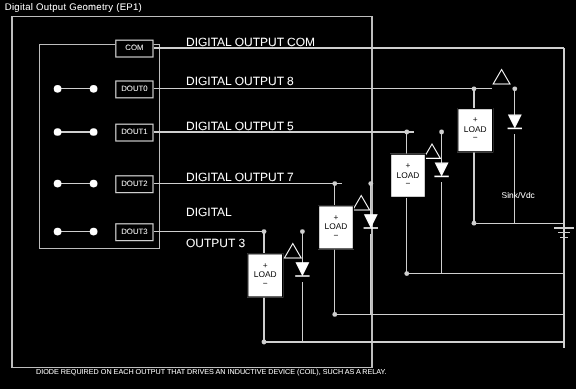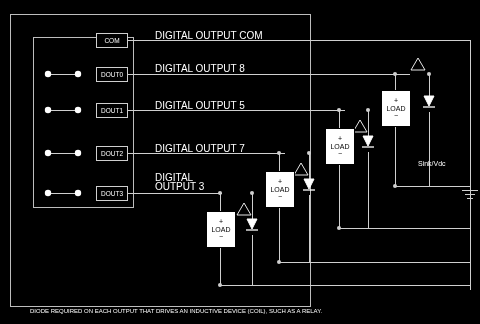--- a/index.html
+++ b/index.html
@@ -122,27 +122,28 @@
   </g>
 
   <g stroke="#ffffff" fill="none" stroke-width="0.9">
     <polygon points="418,58 425,70 411,70"></polygon>
     <polygon points="360,120 367,132 353,132"></polygon>
     <polygon points="301,163 308,175 294,175"></polygon>
     <polygon points="244,203 251,215 237,215"></polygon>
   </g>
 </svg>
 
+<div class="lbl title" style="left:4px;top:1px;">Digital Output Geometry (EP1)</div>
 
 <div class="lbl hdr" style="left:155px;top:30px;">DIGITAL OUTPUT COM</div>
 <div class="lbl hdr" style="left:155px;top:63px;">DIGITAL OUTPUT 8</div>
 <div class="lbl hdr" style="left:155px;top:100px;">DIGITAL OUTPUT 5</div>
 <div class="lbl hdr" style="left:155px;top:143px;">DIGITAL OUTPUT 7</div>
 <div class="lbl hdr" style="left:155px;top:172px;">DIGITAL</div>
-<div class="lbl hdr" style="left:155px;top:181px;">OUTPUT 3</div>
+<div class="lbl hdr" style="left:155px;top:198px;">OUTPUT 3</div>
 
 <div class="pinbox" style="left:96px;top:33px;width:30px;height:13px;">COM</div>
 <div class="pinbox" style="left:96px;top:67px;width:30px;height:13px;">DOUT0</div>
 <div class="pinbox" style="left:96px;top:103px;width:30px;height:13px;">DOUT1</div>
 <div class="pinbox" style="left:96px;top:146px;width:30px;height:13px;">DOUT2</div>
 <div class="pinbox" style="left:96px;top:186px;width:30px;height:13px;">DOUT3</div>
 
 <div class="loadbox" style="left:381px;top:90px;width:28px;height:35px;">
   <span class="pm">+</span>
   <span>LOAD</span>

